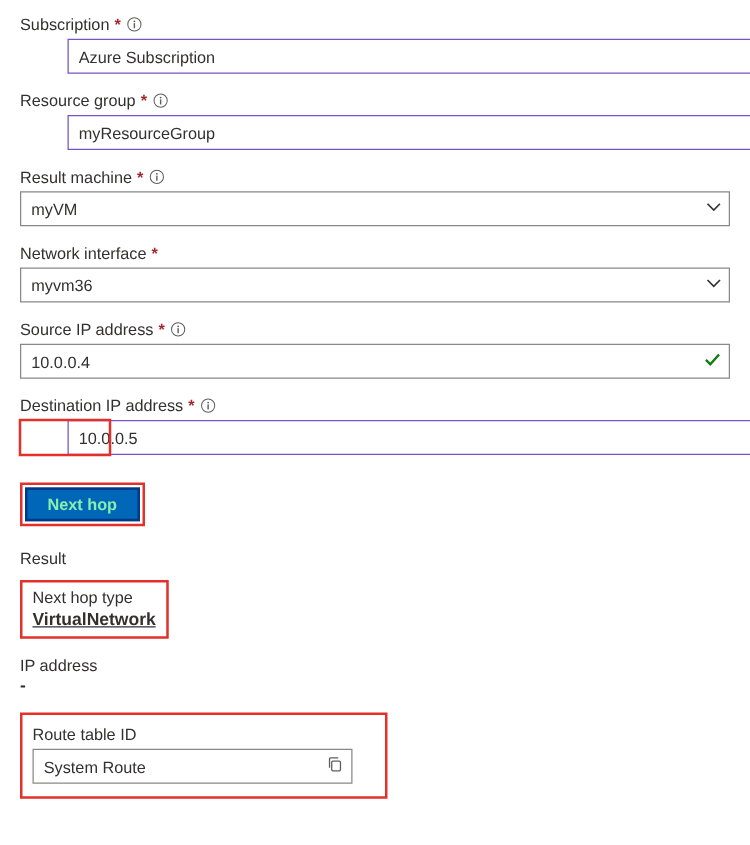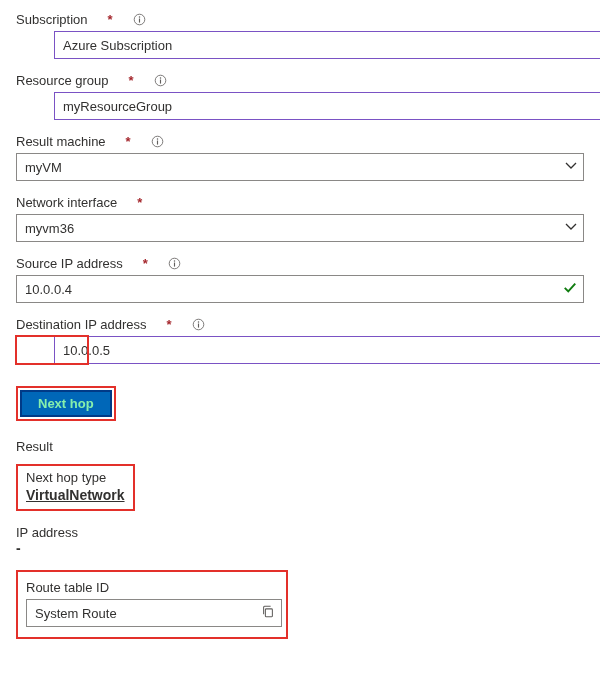--- a/index.html
+++ b/index.html
@@ -8,21 +8,21 @@
       font-size: 13px;
       color: #323130;
       background: #fff;
       width: 600px;
       padding: 12px 16px;
     }
     .field { margin-bottom: 14px; }
     .label-row {
       display: flex;
       align-items: center;
-      gap: 20px;
+      gap: 4px;
       margin-bottom: 4px;
       font-size: 13px;
     }
     .req { color: #a4262c; font-weight: bold; }
     .info-icon {
       display: inline-flex;
       align-items: center;
       justify-content: center;
       width: 14px; height: 14px;
       color: #605e5c;
@@ -89,21 +89,21 @@
       margin-bottom: 14px;
     }
     .result-box1 .rtype { font-size: 13px; margin-bottom: 2px; }
     .result-box1 .rval { font-weight: 700; font-size: 14px; text-decoration: underline; }
     .ip-sec { margin-bottom: 14px; }
     .ip-sec .lbl { font-size: 13px; }
     .ip-sec .val { font-size: 14px; font-weight: 600; }
     .route-wrap {
       border: 2px solid #e3302a;
       padding: 8px 10px 10px 4px;
-      width: 272px;
+      width: 294px;
     }
     .route-wrap .lbl { font-size: 13px; margin-bottom: 4px; margin-left: 4px; }
     .route-field {
       position: relative;
       border: 1px solid #8a8886;
       height: 28px;
       display: flex;
       align-items: center;
       padding: 0 8px;
       margin-left: 4px;

